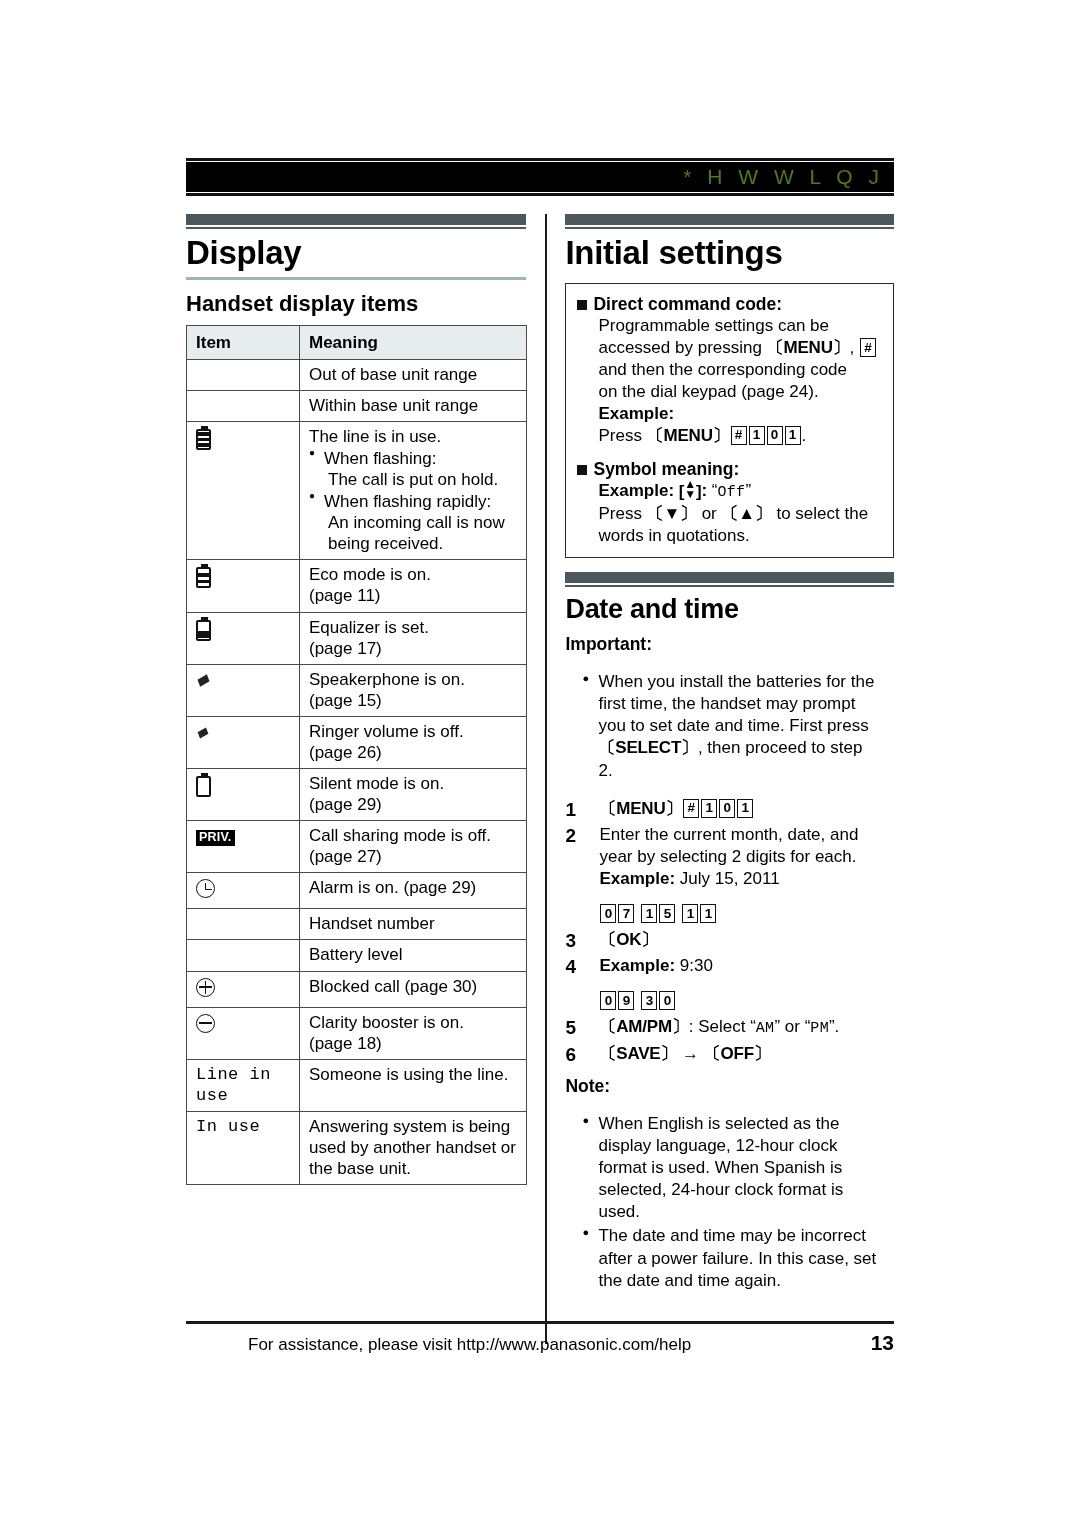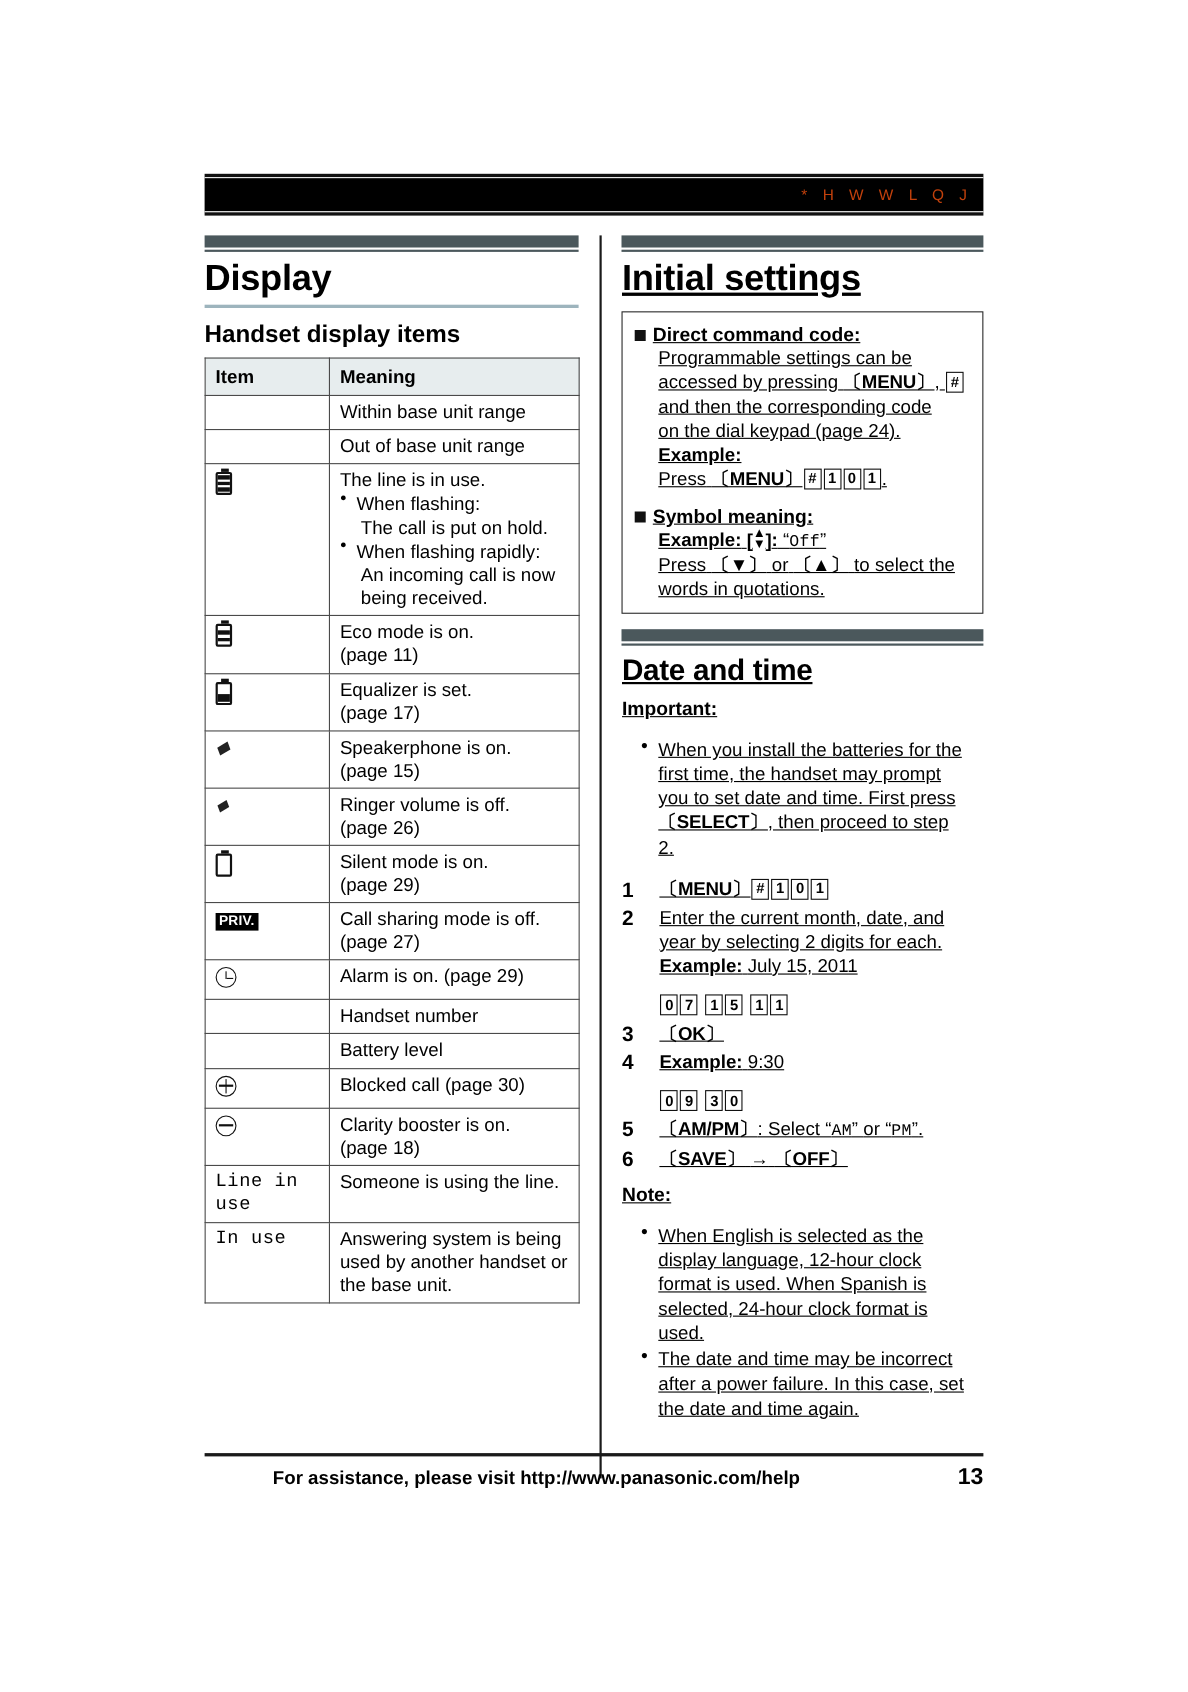--- a/index.html
+++ b/index.html
@@ -36,22 +36,22 @@
   .runhead .bar {
     height: 30px;
     background: #000000;
     display: flex;
     align-items: center;
     justify-content: flex-end;
     padding-right: 10px;
     box-sizing: border-box;
   }
   .runhead .bar span {
-    color: #c2410c;
-    font-size: 14px;
+    color: #4d7c0f;
+    font-size: 21px;
     font-weight: 400;
     letter-spacing: 5px;
   }
   .runhead .rule-bot {
     height: 3px;
     background: #111;
     border-top: 1px solid #fff;
   }
 
   
@@ -68,21 +68,21 @@
   .gutter {
     width: 16px;
     display: flex;
     justify-content: center;
   }
   .gutter .vrule {
     width: 2px;
     background: #1a1a1a;
     height: 1130px;
   }
-  .col-right { padding-left: 12px; text-decoration: underline; }
+  .col-right { padding-left: 12px; }
 
   
   .sect-bar {
     height: 11px;
     background: #4b585c;
   }
   .sect-bar-line {
     height: 2px;
     background: #4b585c;
     margin-top: 2px;
@@ -317,21 +317,21 @@
     top: 1321px;
     width: 708px;
   }
   .footer .rule { height: 2.5px; background: #1a1a1a; }
   .footer .row {
     display: flex;
     align-items: baseline;
     justify-content: space-between;
     padding-top: 7px;
   }
-  .footer .txt { font-size: 17px; font-weight: bold; padding-left: 62px; }
+  .footer .txt { font-size: 17px; font-weight: normal; padding-left: 62px; }
   .footer .pg { font-size: 21px; font-weight: bold; }
 </style>
 </head>
 <body>
 
 <div class="page">
 
   <div class="runhead">
     <div class="rule-top"></div>
     <div class="bar">
@@ -356,25 +356,25 @@
           </colgroup>
         <thead>
           <tr>
             <th>Item</th>
             <th>Meaning</th>
           </tr>
         </thead>
         <tbody>
           <tr>
             <td class="icon-cell"></td>
+            <td>Out of base unit range</td>
+          </tr>
+          <tr>
+            <td class="icon-cell"></td>
             <td>Within base unit range</td>
-          </tr>
-          <tr>
-            <td class="icon-cell"></td>
-            <td>Out of base unit range</td>
           </tr>
           <tr>
             <td class="icon-cell">
               <span class="ic batt full">
                 <span class="fill"></span><span class="gap1"></span><span class="gap2"></span>
               </span>
             </td>
             <td>
               <span>The line is in use.</span>
               <ul class="blist">

